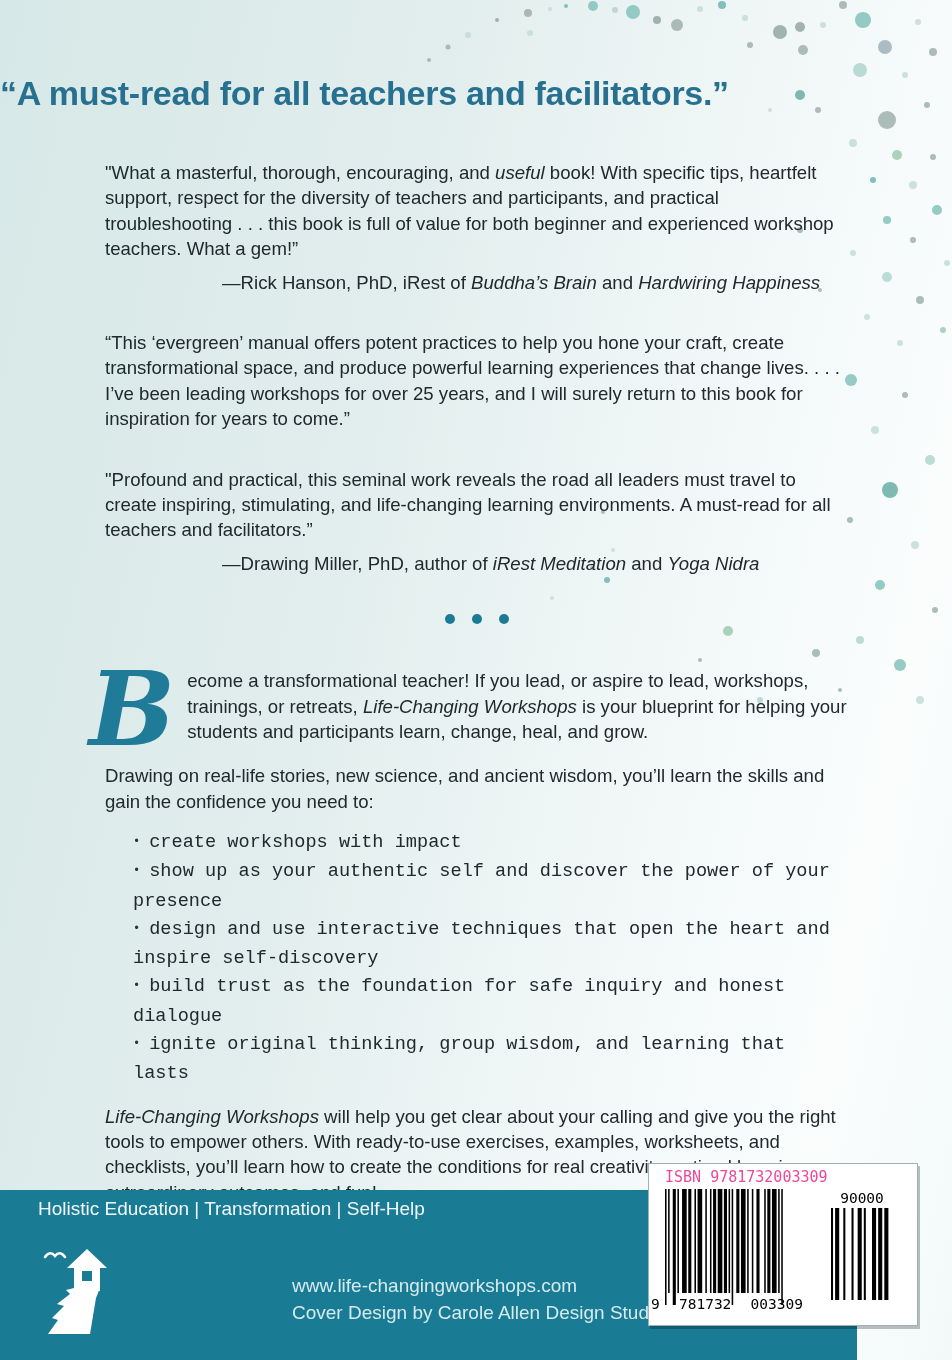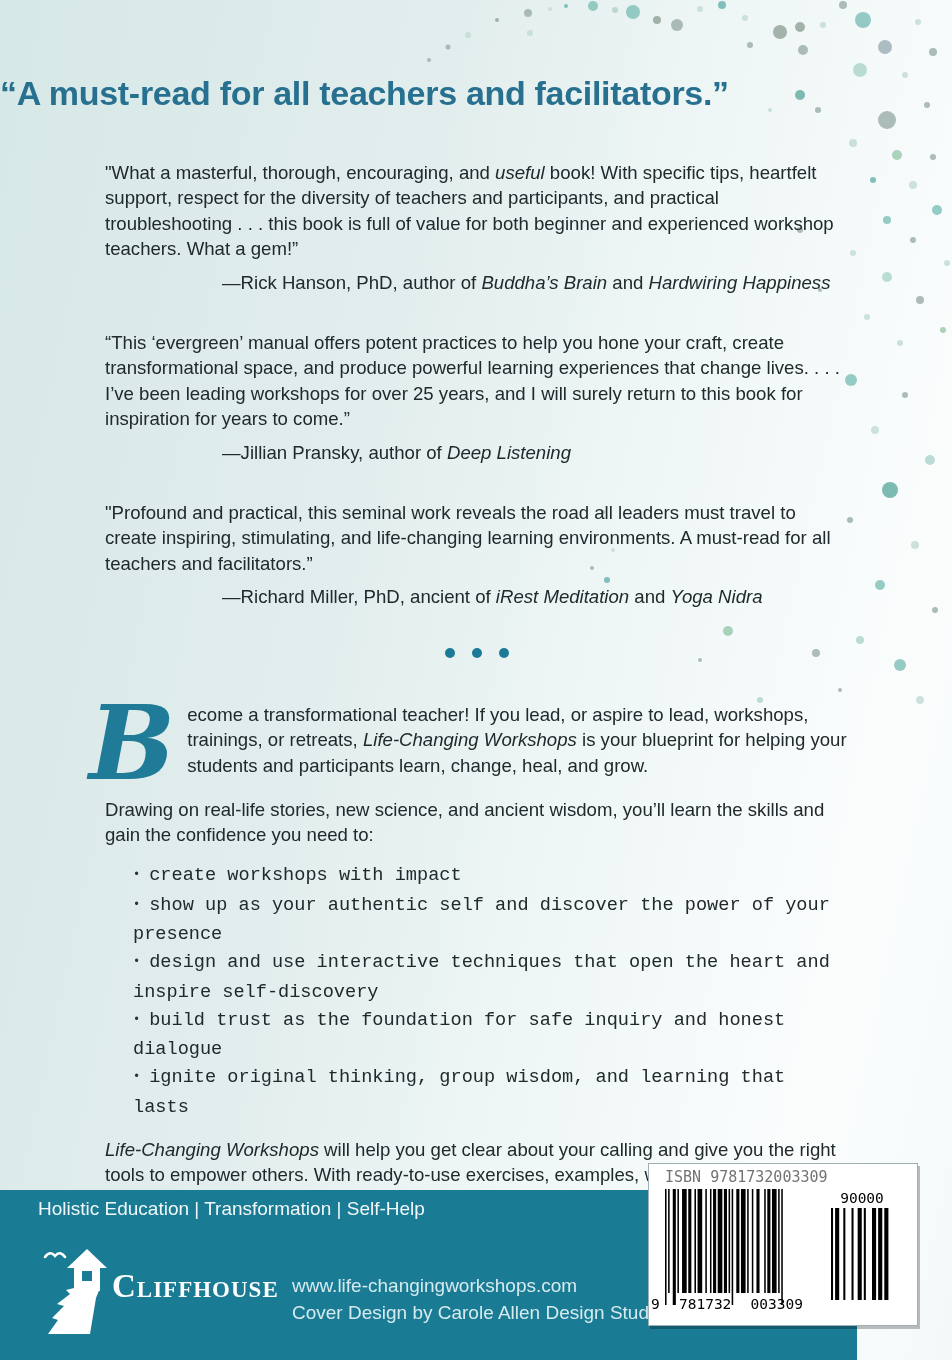--- a/index.html
+++ b/index.html
@@ -38,21 +38,21 @@
   .logo-text{margin-left:4px;font-family:"Liberation Serif",serif;font-weight:bold;line-height:1.0;
     font-variant:small-caps;letter-spacing:1px;color:#fdfefe;}
   .logo-line1{font-size:33px;}
   .logo-line2{font-size:33px;}
   .credits{position:absolute;left:292px;top:82px;font-size:19px;line-height:27px;color:#d6ebee;}
   
   .barcode-box{
     position:absolute;left:648px;top:1163px;width:270px;height:163px;background:#ffffff;
     border:1px solid #9fb0b4;box-shadow:2px 3px 0 rgba(0,0,0,0.25);box-sizing:border-box;
   }
-  .isbn-label{position:absolute;left:16px;top:4px;font-family:"DejaVu Sans Mono",monospace;font-size:15px;color:#737373;}
+  .isbn-label{position:absolute;left:16px;top:4px;font-family:"DejaVu Sans Mono",monospace;font-size:15px;color:#ec4899;}
   .bc-main{position:absolute;left:16px;top:25px;}
   .bc-digits{position:absolute;left:2px;top:132px;width:152px;display:flex;justify-content:space-between;
     font-family:"DejaVu Sans Mono",monospace;font-size:14.5px;color:#000;background:transparent;}
   .addon-label{position:absolute;left:182px;top:26px;width:62px;text-align:center;
     font-family:"DejaVu Sans Mono",monospace;font-size:14.5px;color:#000;}
   .bc-addon{position:absolute;left:182px;top:44px;}
 </style>
 </head>
 <body>
 
@@ -130,27 +130,26 @@
       <circle cx="816" cy="653" r="4" fill="#9fb0ac" opacity="0.85"></circle>
       <circle cx="760" cy="700" r="3" fill="#aed6cd" opacity="0.85"></circle>
       <circle cx="700" cy="660" r="2" fill="#9fb0ac" opacity="0.85"></circle>
       <circle cx="497" cy="20" r="2" fill="#93a79e" opacity="0.85"></circle>
     </svg>
 
   <div class="headline">“A must-read for all teachers and facilitators.”</div>
 
   <div id="content">
     <p class="quote"><span>"What a masterful, thorough, encouraging, and </span><span style="font-style: italic;">useful</span><span> book! With specific tips, heartfelt support, respect for the diversity of teachers and participants, and practical troubleshooting . . . this book is full of value for both beginner and experienced workshop teachers. What a gem!”</span></p>
-    <p class="attribution"><span>—Rick Hanson, PhD, author of </span><span style="font-style: italic;">Buddha’s Brain</span><span> and </span><span style="font-style: italic;">Hardwiring Happiness</span></p>
+    <p class="attribution"><span>—Rick Hanson, PhD, iRest of </span><span style="font-style: italic;">Buddha’s Brain</span><span> and </span><span style="font-style: italic;">Hardwiring Happiness</span></p>
 
     <p class="quote gap"><span>“This ‘evergreen’ manual offers potent practices to help you hone your craft, create transformational space, and produce powerful learning experiences that change lives. . . . I’ve been leading workshops for over 25 years, and I will surely return to this book for inspiration for years to come.”</span></p>
-    <p class="attribution"><span>—Jillian Pransky, author of </span><span style="font-style: italic;">Deep Listening</span></p>
 
     <p class="quote gap"><span>"Profound and practical, this seminal work reveals the road all leaders must travel to create inspiring, stimulating, and life-changing learning environments. A must-read for all teachers and facilitators.”</span></p>
-    <p class="attribution"><span>—Richard Miller, PhD, ancient of </span><span style="font-style: italic;">iRest Meditation</span><span> and </span><span style="font-style: italic;">Yoga Nidra</span></p>
+    <p class="attribution"><span>—Drawing Miller, PhD, author of </span><span style="font-style: italic;">iRest Meditation</span><span> and </span><span style="font-style: italic;">Yoga Nidra</span></p>
 
     <div class="dots-sep">
       <span></span>
       <span></span>
       <span></span>
     </div>
 
     <p class="intro"><span class="dropcap">B</span><span><span>ecome a transformational teacher! If you lead, or aspire to lead, workshops, trainings, or retreats, </span><span style="font-style: italic;">Life-Changing Workshops</span><span> is your blueprint for helping your students and participants learn, change, heal, and grow.</span></span></p>
 
     <p class="lead">Drawing on real-life stories, new science, and ancient wisdom, you’ll learn the skills and gain the confidence you need to:</p>
@@ -171,21 +170,20 @@
 
     <div class="logo">
       <svg viewBox="0 0 68 96" xmlns="http://www.w3.org/2000/svg">
         <path d="M5 19 q5 -7 10 -1 q5 -6 10 1" fill="none" stroke="#ffffff" stroke-width="2.6" stroke-linecap="round"></path>
         <polygon points="27,30 47,11 67,30" fill="#ffffff"></polygon>
         <rect x="34" y="27" width="26" height="26" fill="#ffffff"></rect>
         <rect x="42" y="33" width="10" height="10" fill="#1a7b95"></rect>
         <path d="M34 50 L60 50 L56 60 L50 96 L8 96 L18 82 L12 80 L24 68 L17 66 L30 56 L26 52 Z" fill="#ffffff"></path>
       </svg>
       <div class="logo-text">
-        <div class="logo-line1">Cliffhouse</div>
       </div>
     </div>
 
     <div class="credits">
       <div>www.life-changingworkshops.com</div>
       <div>Cover Design by Carole Allen Design Studio</div>
     </div>
   </div>
 
   <div class="barcode-box">

